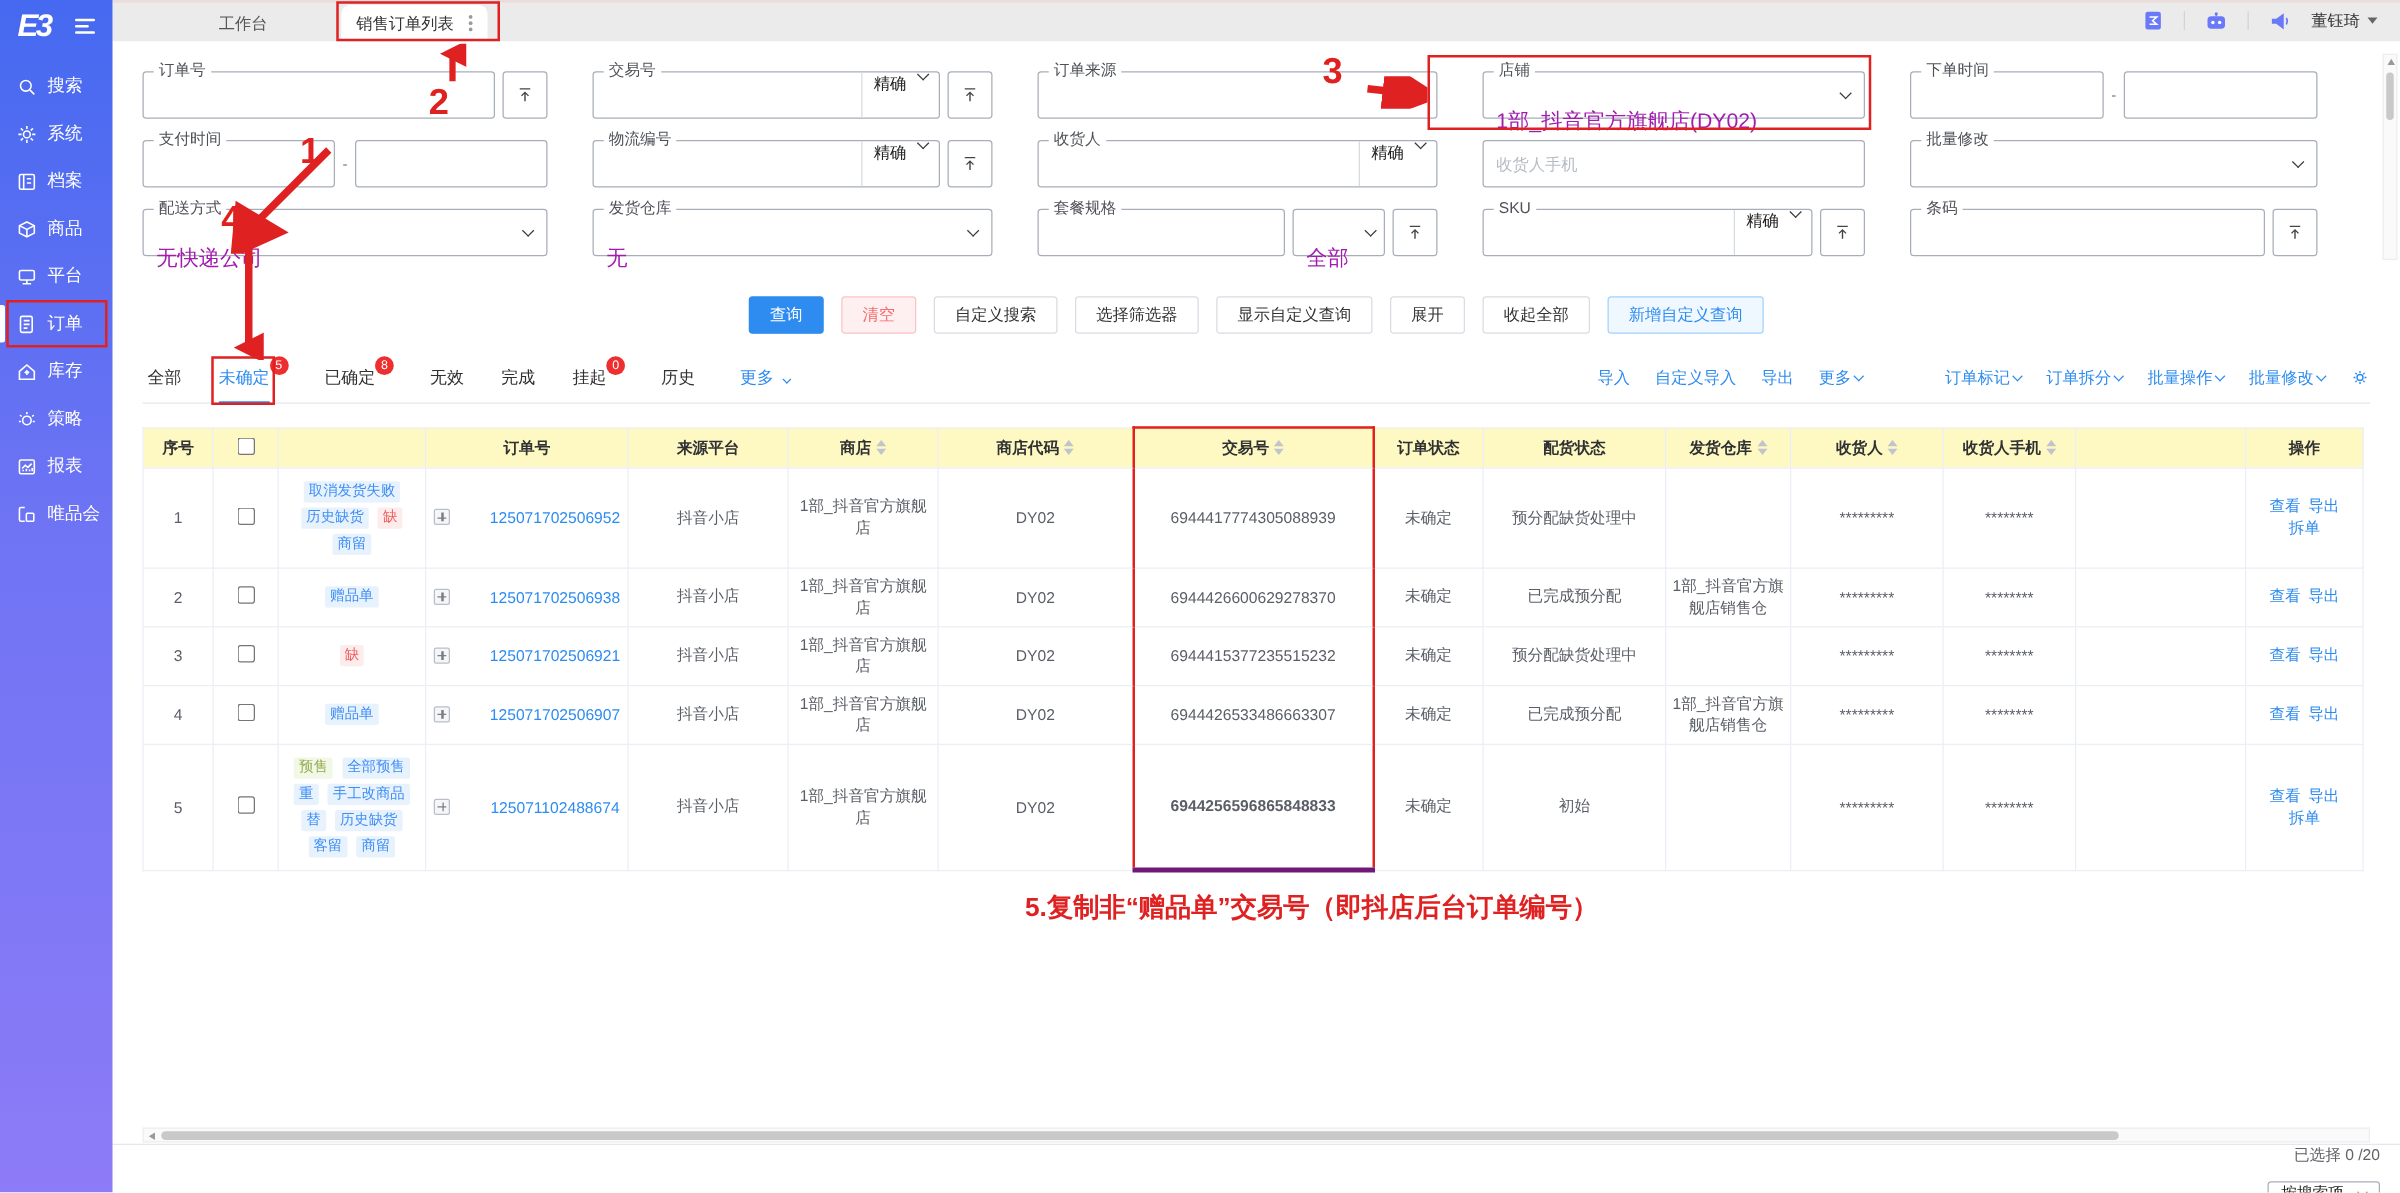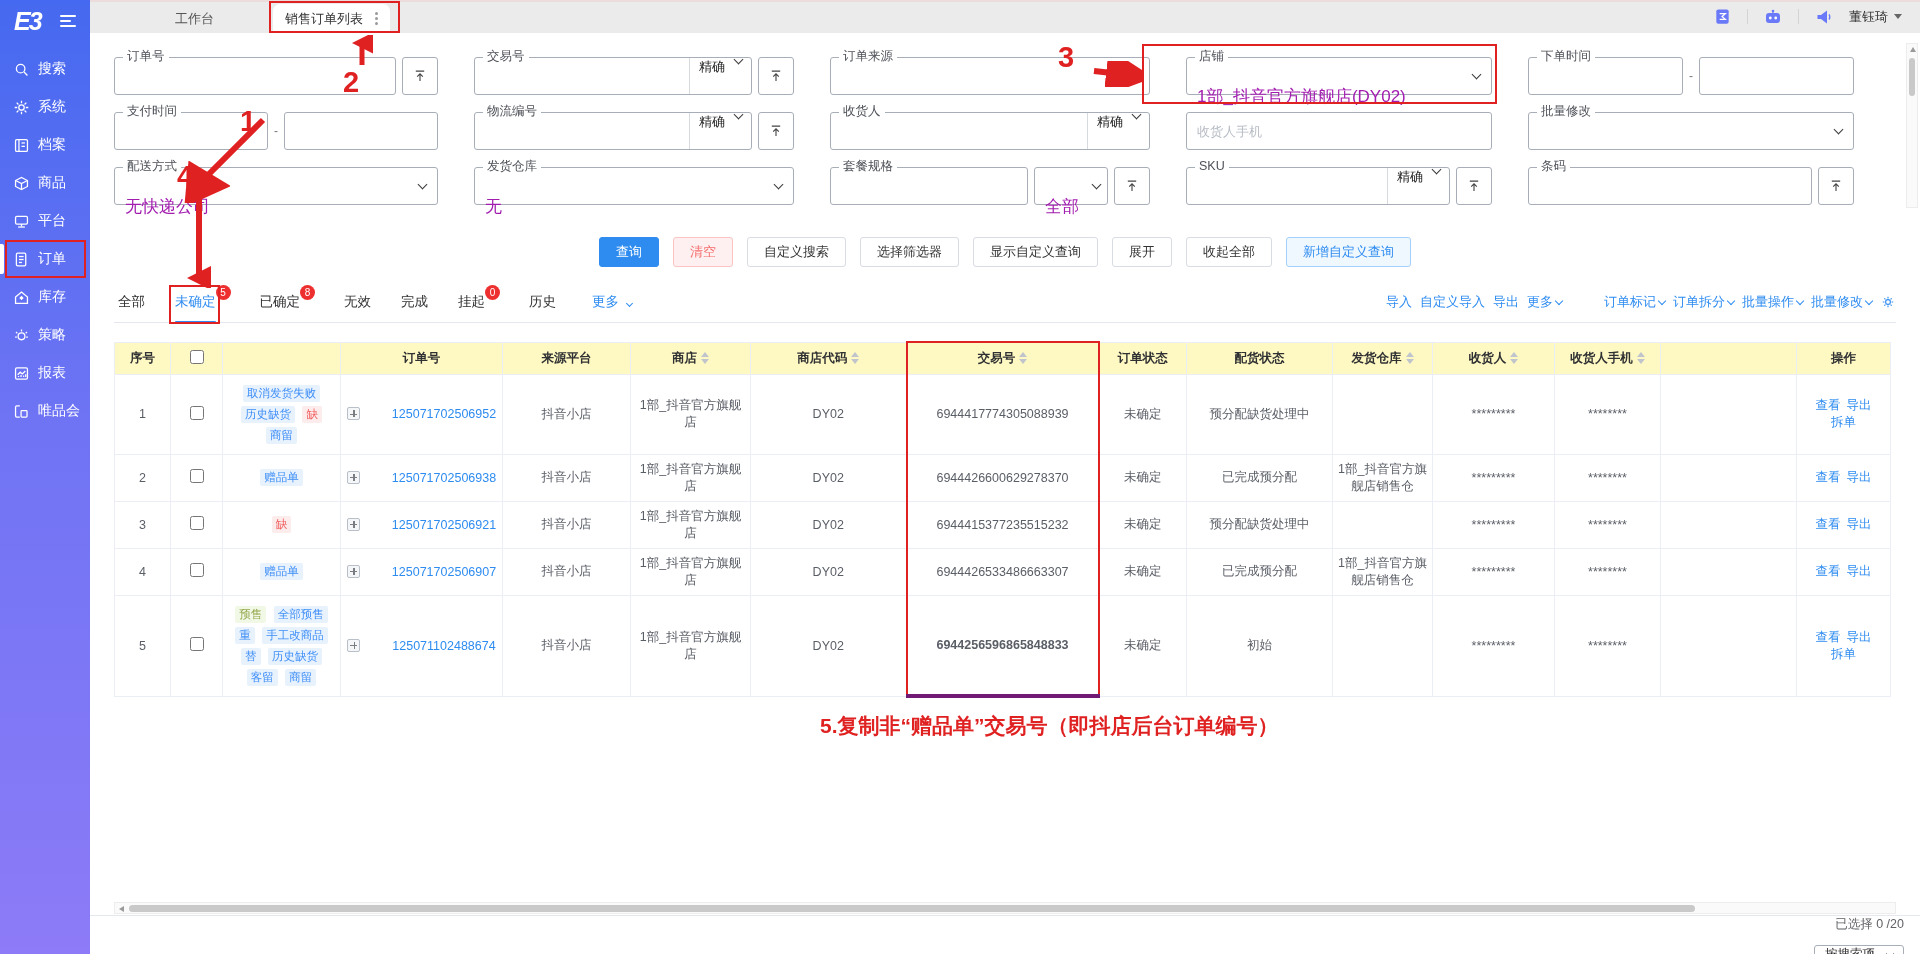--- a/index.html
+++ b/index.html
@@ -64,21 +64,21 @@
 
   
   .tabs-row { margin-top:26px; display:flex; align-items:flex-end; border-bottom:1px solid #e4e7ed; padding-bottom:0; position:relative; }
   .stabs { display:flex; gap:30px; padding-left:4px; }
   .stab { position:relative; font-size:13.5px; color:#303133; padding-bottom:11px; cursor:pointer; white-space:nowrap; }
   .stab.active { color:#2e8cf0; }
   .stab.active::after { content:""; position:absolute; left:0; right:0; bottom:-1px; height:2.5px; background:#2e8cf0; border-radius:2px; }
   .stab.blue { color:#2e8cf0; }
   .badge { position:absolute; top:-8px; right:-15px; min-width:15px; height:15px; border-radius:8px; background:#ee2f2f; color:#fff; font-size:10px; display:flex; align-items:center; justify-content:center; padding:0 3px; }
   .stab.has-badge { margin-right:14px; }
-  .list-actions { margin-left:auto; display:flex; align-items:center; gap:8px; padding-bottom:11px; font-size:13px; color:#2e8cf0; }
+  .list-actions { margin-left:auto; display:flex; align-items:center; gap:20px; padding-bottom:11px; font-size:13px; color:#2e8cf0; }
   .la { cursor:pointer; white-space:nowrap; display:flex; align-items:center; gap:3px; }
   .la .chev { border-color:#2e8cf0; width:6px; height:6px; margin-top:-2px; }
   .la-gap { width:26px; }
   .gear-svg { width:16px; height:16px; stroke:#2e8cf0; fill:none; stroke-width:1.4; }
 
   
   table { border-collapse:collapse; table-layout:fixed; width:1776px; margin-top:18px; }
   th,td { border:1px solid #ebeef5; font-size:12.5px; text-align:center; vertical-align:middle; padding:6px 4px; color:#5a5e66; word-break:break-all; }
   thead th { background:#fef9c3; color:#303133; font-weight:bold; height:32px; padding:4px; }
   .sort { display:inline-flex; flex-direction:column; gap:2px; margin-left:4px; vertical-align:middle; }

